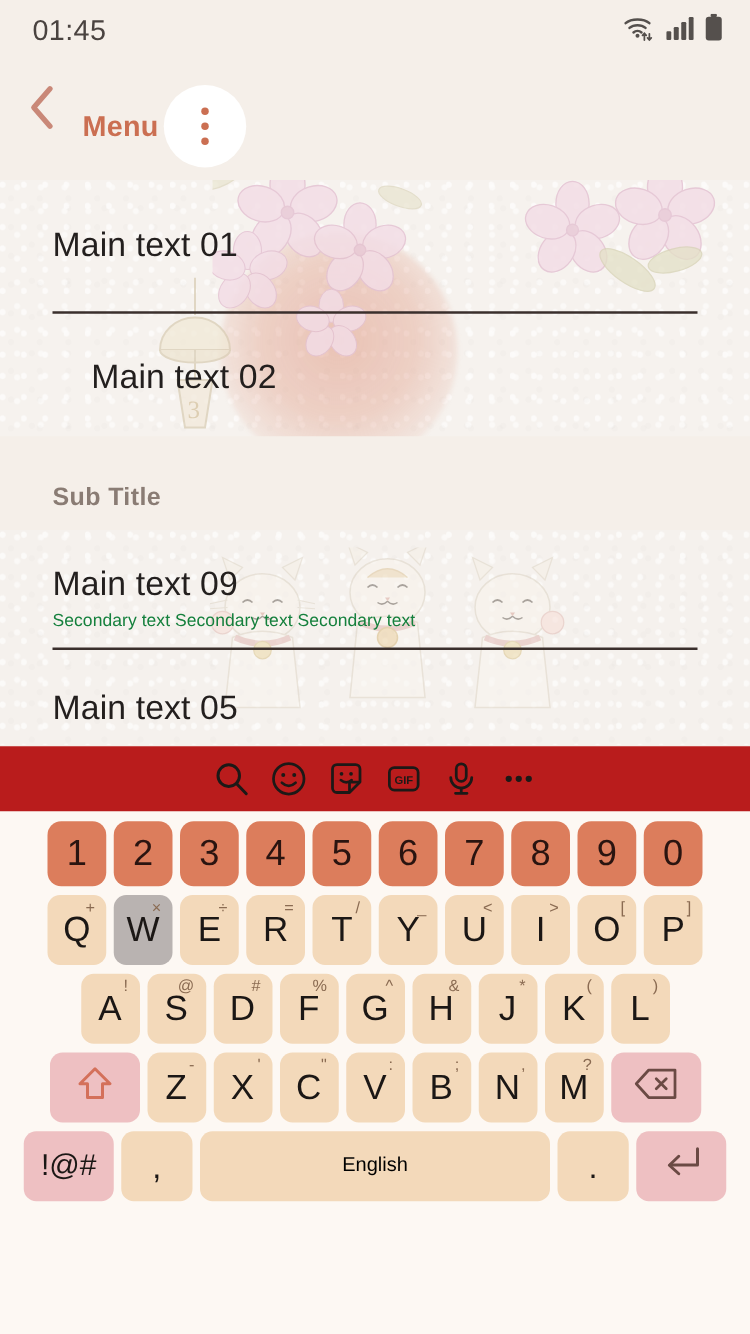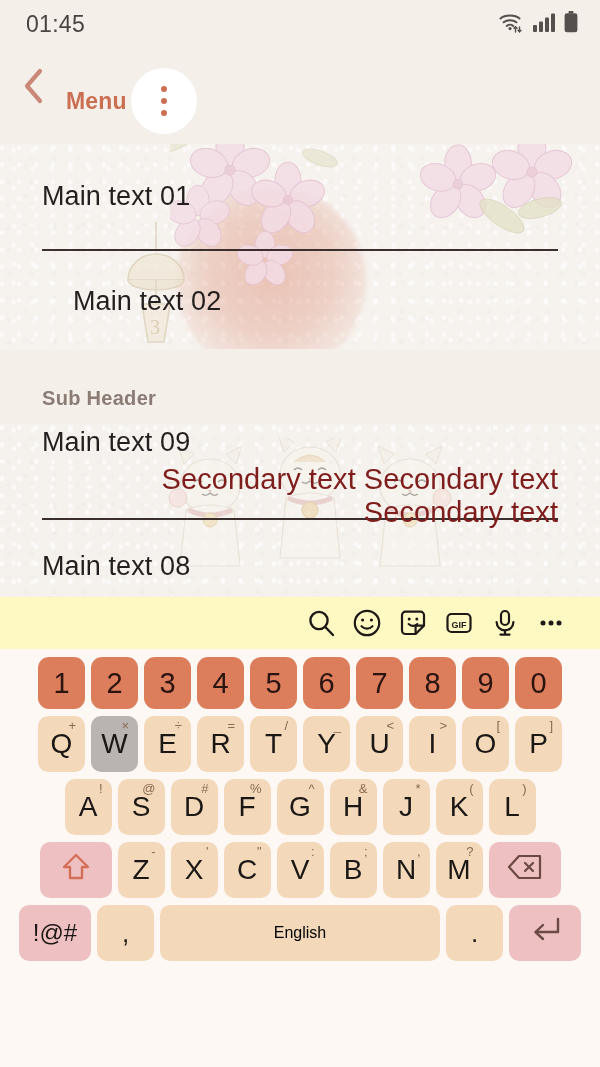--- a/index.html
+++ b/index.html
@@ -83,35 +83,35 @@
   }
   .blossom{
     position:absolute; transform-origin:50% 50%;
   }
   .content-list{ position:relative; z-index:3; }
 
   .list-item{
     padding:0 42px; display:flex; flex-direction:column; justify-content:center;
   }
   .li-main{ font-size:27px; color:#231f1e; letter-spacing:0.1px; }
-  .li-sec{ font-size:29px; color:#7f1d1d; margin-top:5px; letter-spacing:0.05px;text-align:right; }
+  .li-sec{ font-size:14px; color:#15803d; margin-top:5px; letter-spacing:0.05px; }
   .divider{ height:2px; background:#3a2f2c; margin:0 42px; }
   .sub-header{
     font-size:20px; font-weight:bold; color:#8a7c74;
     padding:36px 42px 0 42px; letter-spacing:0.3px;
   }
 
   
   .keyboard{
     position:absolute; left:0; bottom:0; width:600px; height:470px;
     background:#fdf8f3;
   }
   .kb-toolbar{
-    height:52px; background:#fef9c3; display:flex; align-items:center;
-    justify-content:flex-end; padding:0 26px;
+    height:52px; background:#b91c1c; display:flex; align-items:center;
+    justify-content:center; padding:0 26px;
   }
   .kb-tool{ width:46px; height:46px; display:flex; align-items:center; justify-content:center; }
 
   .kb-rows{ padding:8px 4px 10px 4px; }
   .kb-row{ display:flex; justify-content:center; align-items:center; }
   .kb-row.r-num{ margin-bottom:7px; }
   .kb-row.r1,.kb-row.r2,.kb-row.r3{ margin-bottom:7px; }
 
   .key{
     position:relative; border-radius:10px;
@@ -316,29 +316,29 @@
 
   <div class="content-list">
     <div class="list-item" style="height:105px;">
       <div class="li-main">Main text 01</div>
     </div>
     <div class="divider"></div>
     <div class="list-item" style="height:100px;margin-left:31px;">
       <div class="li-main">Main text 02</div>
     </div>
 
-    <div class="sub-header">Sub Header</div>
+    <div class="sub-header">Sub Title</div>
 
     <div class="list-item" style="height:108px;padding-top:28px;">
       <div class="li-main">Main text 09</div>
       <div class="li-sec">Secondary text Secondary text Secondary text</div>
     </div>
     <div class="divider"></div>
     <div class="list-item" style="height:70px;padding-top:22px;">
-      <div class="li-main">Main text 08</div>
+      <div class="li-main">Main text 05</div>
     </div>
   </div>
 </div>
 
 <div class="keyboard">
 
   <div class="kb-toolbar">
     <div class="kb-tool">
       <svg width="30" height="30" viewBox="0 0 30 30">
         <circle cx="13" cy="12.5" r="8.6" fill="none" stroke="#1c1917" stroke-width="2.4"></circle>

